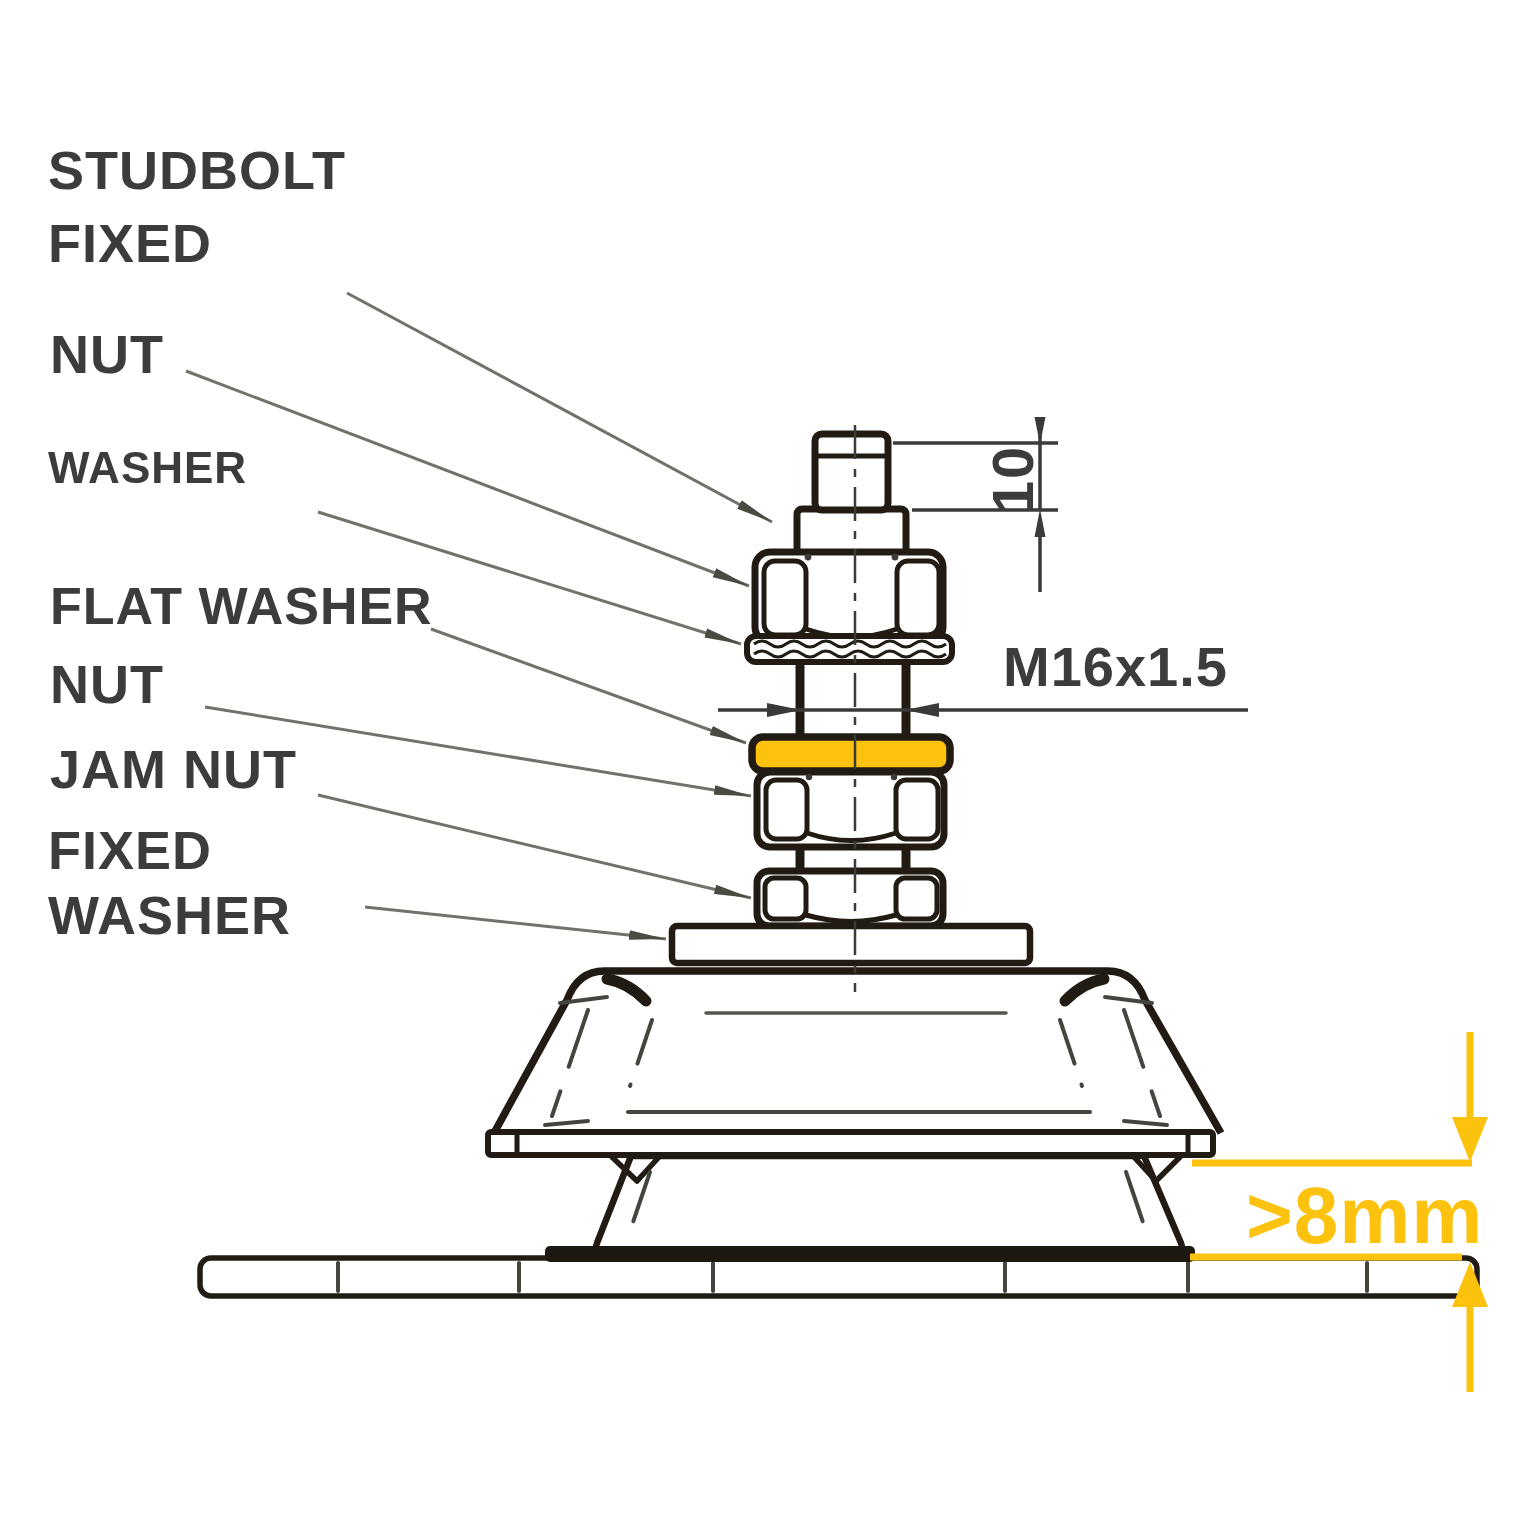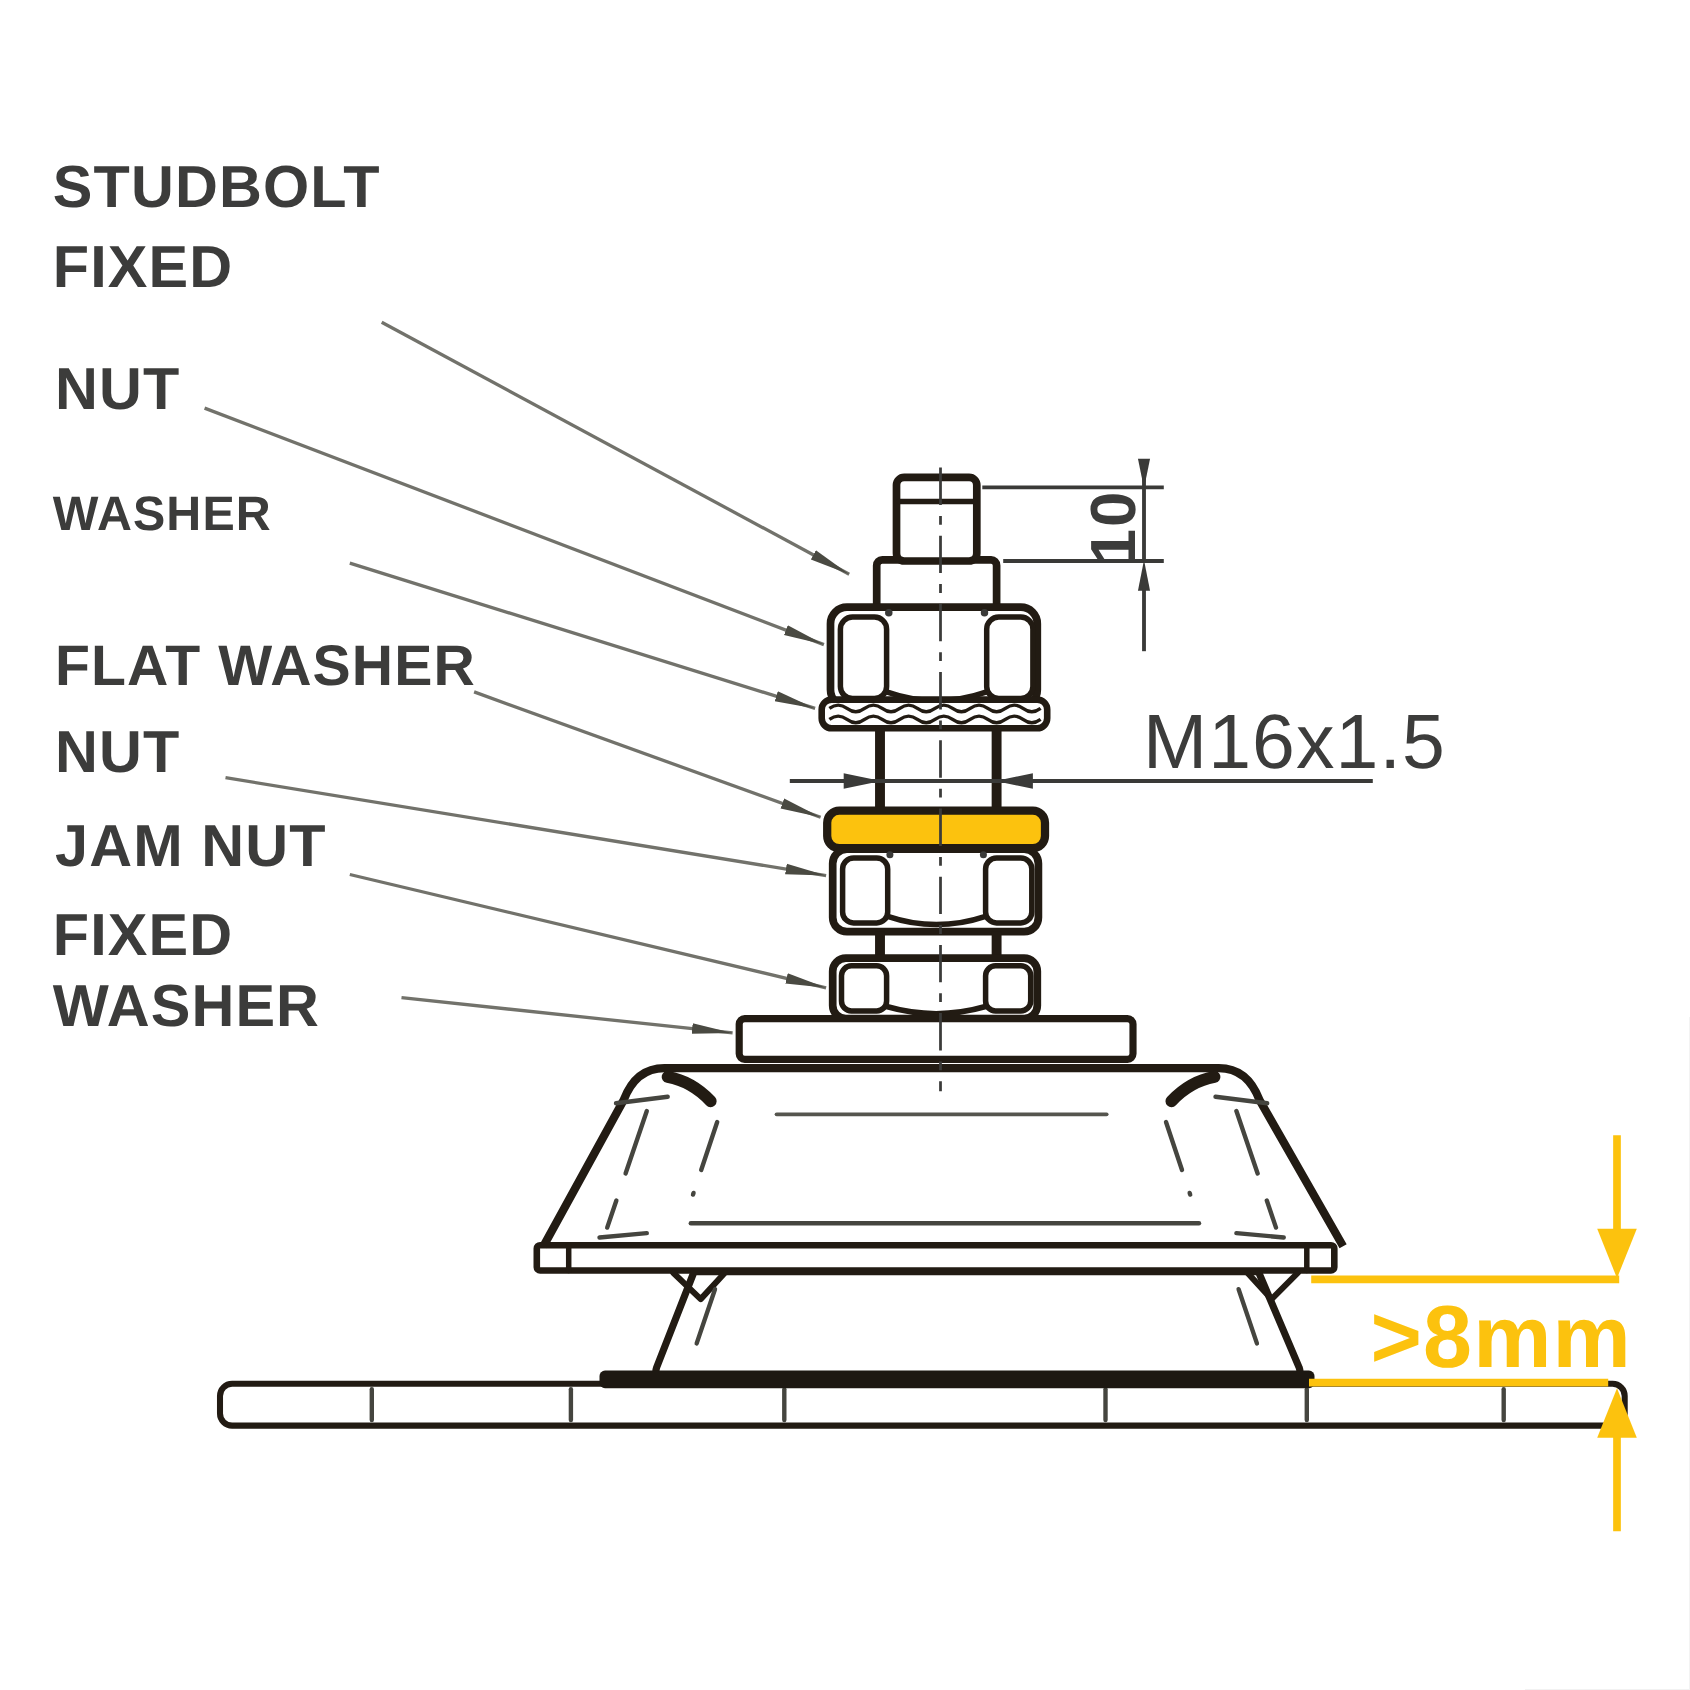--- a/index.html
+++ b/index.html
@@ -21,21 +21,21 @@
   .lbl.big{font-size:54px;}
   .lbl.small{font-size:44px;}
   .dim-10{
     position:absolute;left:952px;top:419px;width:120px;height:120px;
     display:flex;align-items:center;justify-content:center;
     transform:rotate(-90deg);
     font-size:58px;font-weight:700;color:var(--label);letter-spacing:2px;
   }
   .dim-m16{
     position:absolute;left:1003px;top:634px;
-    font-size:70px;font-weight:400;color:var(--label);letter-spacing:1px;margin-left:36px;
+    font-size:56px;font-weight:700;color:var(--label);letter-spacing:1px;
   }
   .dim-gap{
     position:absolute;left:1198px;top:1170px;
     font-size:80px;font-weight:700;color:var(--yl);letter-spacing:1px;margin-left:48px;
   }
   
   .ol{fill:#fff;stroke:var(--ink);stroke-width:7;stroke-linejoin:round;}
   .face{fill:none;stroke:var(--ink);stroke-width:5;stroke-linejoin:round;}
   .ln5{fill:none;stroke:var(--ink);stroke-width:5;stroke-linecap:round;}
   .ln55{fill:none;stroke:var(--ink);stroke-width:5.5;stroke-linecap:round;}

